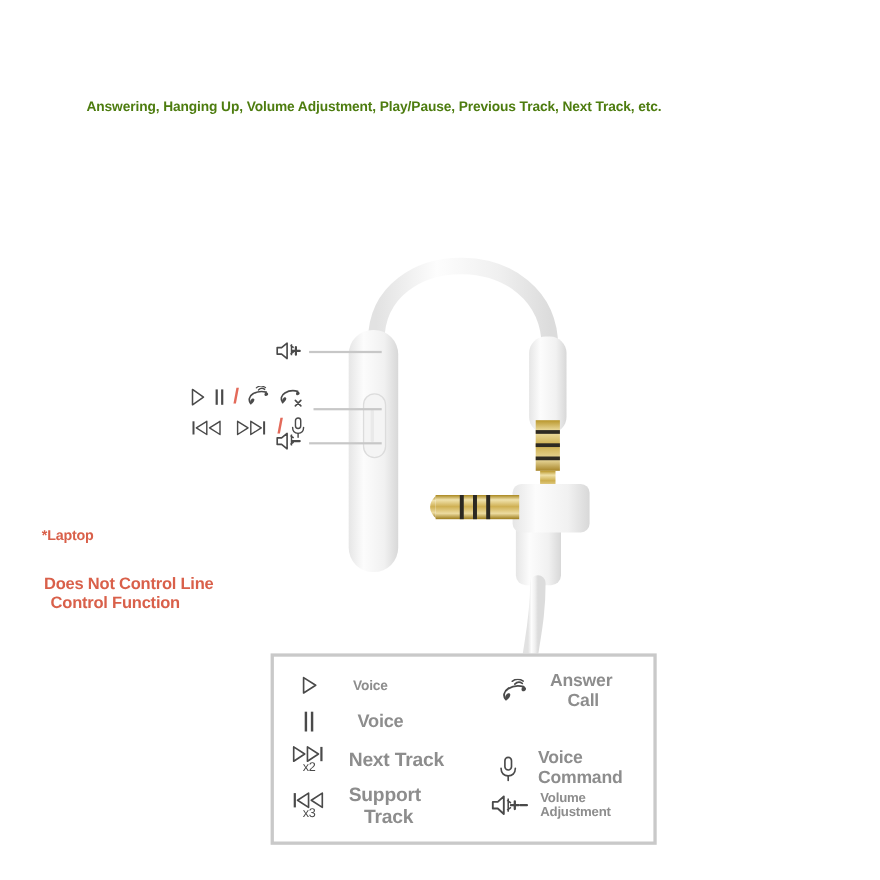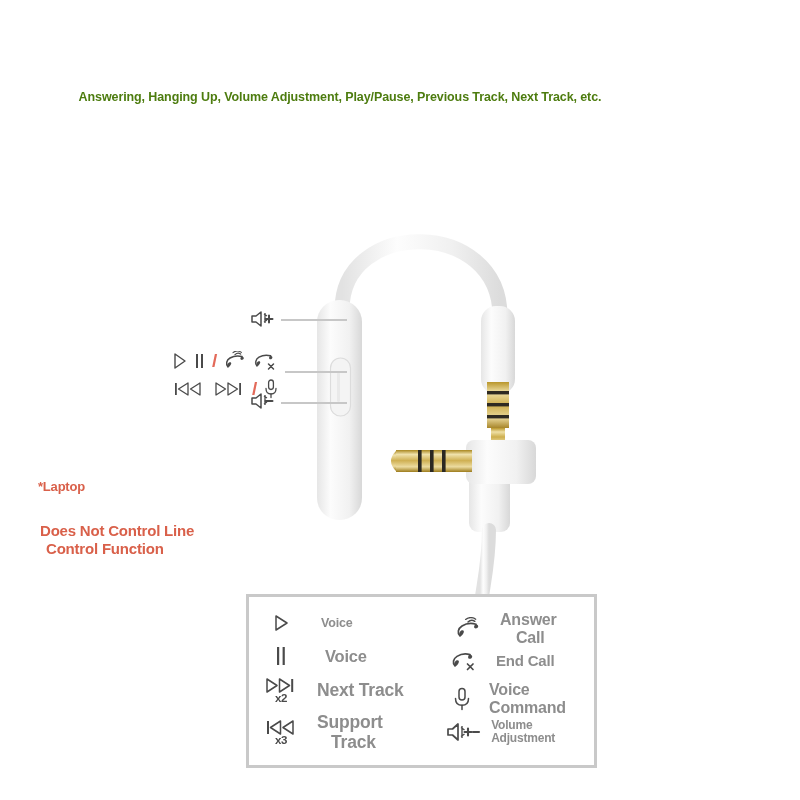--- a/index.html
+++ b/index.html
@@ -55,21 +55,21 @@
   .legend{
     position:absolute;left:246px;top:594px;width:351px;height:174px;
     border:3px solid #c9c9c9;background:#ffffff;
     box-sizing:border-box;
   }
   .legend .col{position:absolute;top:0;height:100%;}
   .legend .colL{left:0;width:185px;}
   .legend .colR{left:185px;width:163px;}
   .lrow{position:absolute;display:flex;align-items:center;}
   .lic{width:44px;display:flex;flex-direction:column;align-items:center;justify-content:center;color:#4a4a4a;}
-  .lic .sub{font-size:11.5px;font-weight:bold;color:#4a4a4a;margin-top:-2px;letter-spacing:-0.3px;}
+  .lic .sub{font-size:11.5px;font-weight:normal;color:#4a4a4a;margin-top:-2px;letter-spacing:-0.3px;}
   .ltxt{color:#8d8d8d;font-weight:bold;letter-spacing:-0.2px;line-height:1.12;}
 
   
   .r-play   {left:10px;top:16px;}
   .r-play   .ltxt{font-size:12.5px;padding-left:18px;}
   .r-pause  {left:10px;top:48px;}
   .r-pause  .ltxt{font-size:16.5px;padding-left:22px;}
   .r-next   {left:10px;top:80px;}
   .r-next   .ltxt{font-size:17.5px;padding-left:14px;}
   .r-prev   {left:10px;top:116px;}
@@ -322,31 +322,20 @@
             <path d="M14 5 C15.9 3.1, 18.8 2.9, 20.8 4.3" fill="none" stroke="#4a4a4a" stroke-width="1.5" stroke-linecap="round"></path>
             <path d="M11.6 2.4 C14.5 0, 18.8 0, 21.7 2.2" fill="none" stroke="#4a4a4a" stroke-width="1.3" stroke-linecap="round"></path>
           </svg>
         </span>
         <span class="ltxt">
           <span>Answer</span>
           <span class="t2">Call</span>
         </span>
       </div>
 
-      <div class="lrow r-end">
-        <span class="lic">
-          <svg width="28" height="24" viewBox="0 0 28 24">
-            <path d="M5 17 C2.2 14.2, 3.2 9.8, 7 7.4 C10.8 5, 16 4.5, 20 5.6" fill="none" stroke="#4a4a4a" stroke-width="1.7" stroke-linecap="round"></path>
-            <path d="M5 17 C3.8 15.8, 4 13, 6.2 11.6 C7.9 10.6, 9.3 11.5, 8.8 13.2 C8.3 14.9, 6.4 17.8, 5 17 Z" fill="#4a4a4a"></path>
-            <path d="M20 5.6 C22.4 6.1, 22.9 8.2, 21.2 9.4 C19.7 10.4, 18 9.7, 18.1 8.2 C18.2 6.8, 18.8 5.9, 20 5.6 Z" fill="#4a4a4a"></path>
-            <path d="M17.5 15 L23 20.5 M23 15 L17.5 20.5" stroke="#4a4a4a" stroke-width="1.7" stroke-linecap="round"></path>
-          </svg>
-        </span>
-        <span class="ltxt">End Call</span>
-      </div>
 
       <div class="lrow r-vol">
         <span class="lic">
           <svg width="38" height="22" viewBox="0 0 38 22">
             <path d="M3 8 L7.5 8 L13 3 L13 19 L7.5 14 L3 14 Z" fill="none" stroke="#4a4a4a" stroke-width="1.7" stroke-linejoin="round"></path>
             <path d="M17 5 L17 17 M16 6.5 L19.5 9 M16 15.5 L19.5 13" stroke="#4a4a4a" stroke-width="1.4" fill="none"></path>
             <path d="M23 7.5 L23 14.5 M19.5 11 L26.5 11" stroke="#4a4a4a" stroke-width="2.1" fill="none" stroke-linecap="round"></path>
             <path d="M28 11 L34 11" stroke="#4a4a4a" stroke-width="2.1" fill="none" stroke-linecap="round"></path>
           </svg>
         </span>

